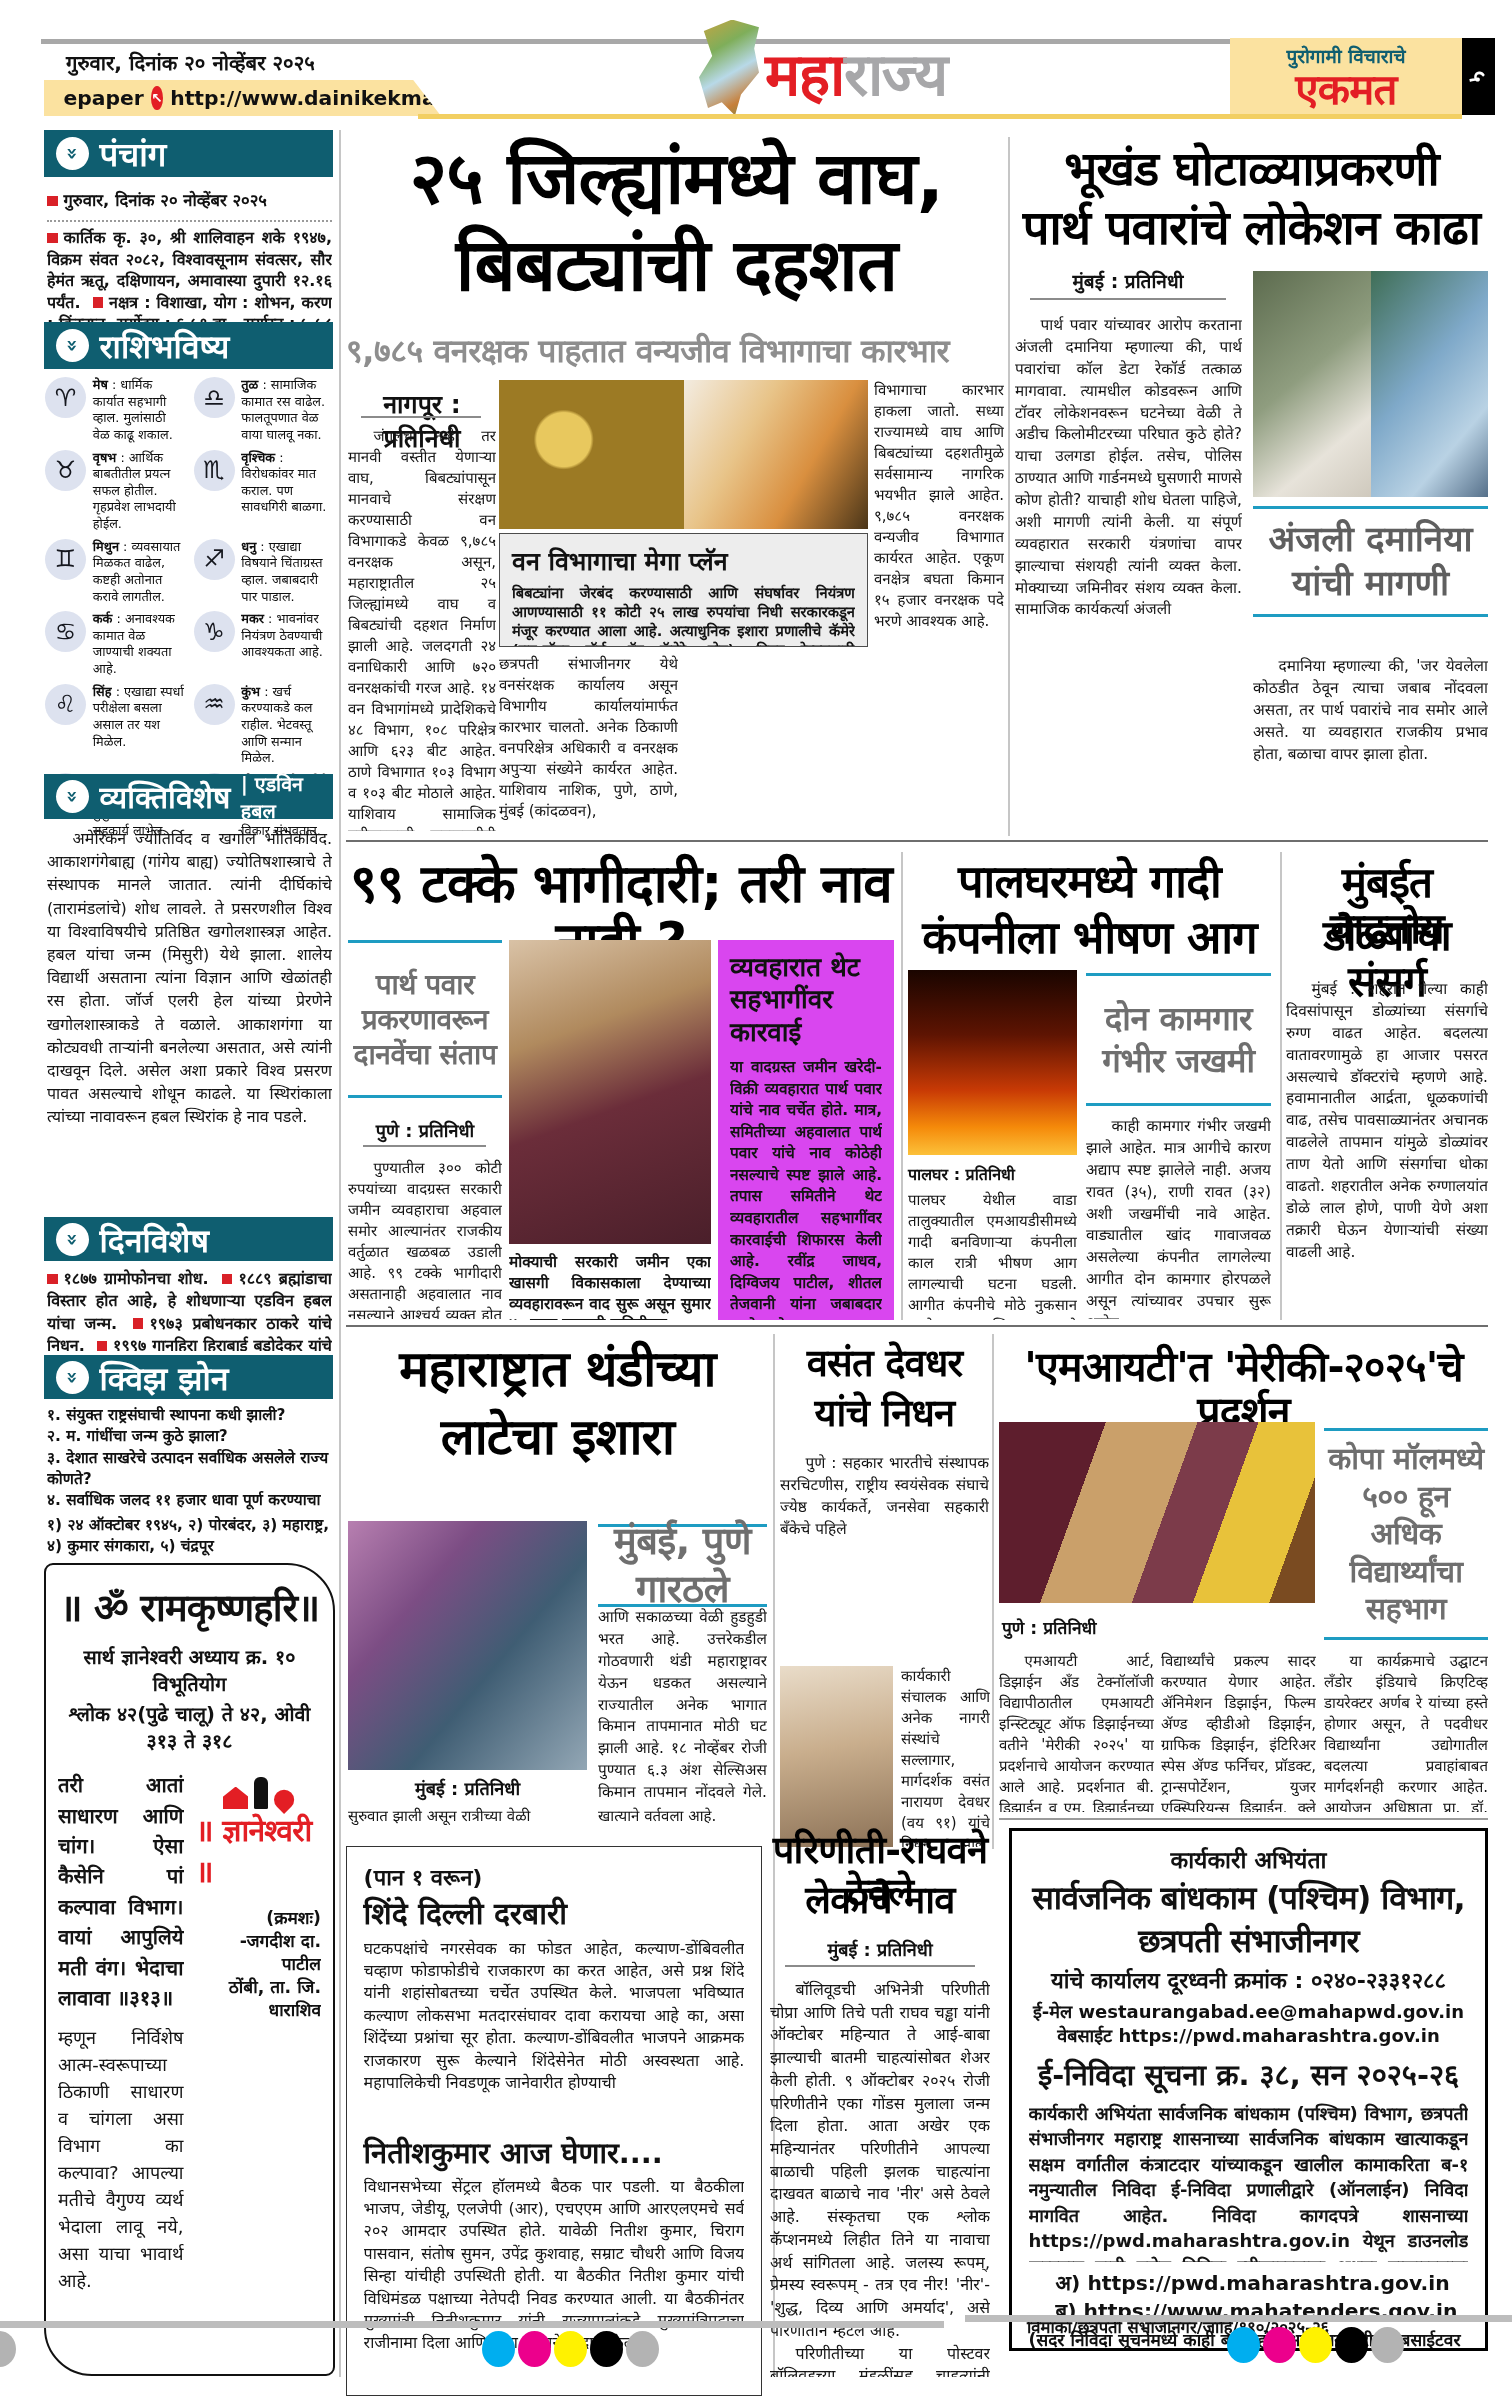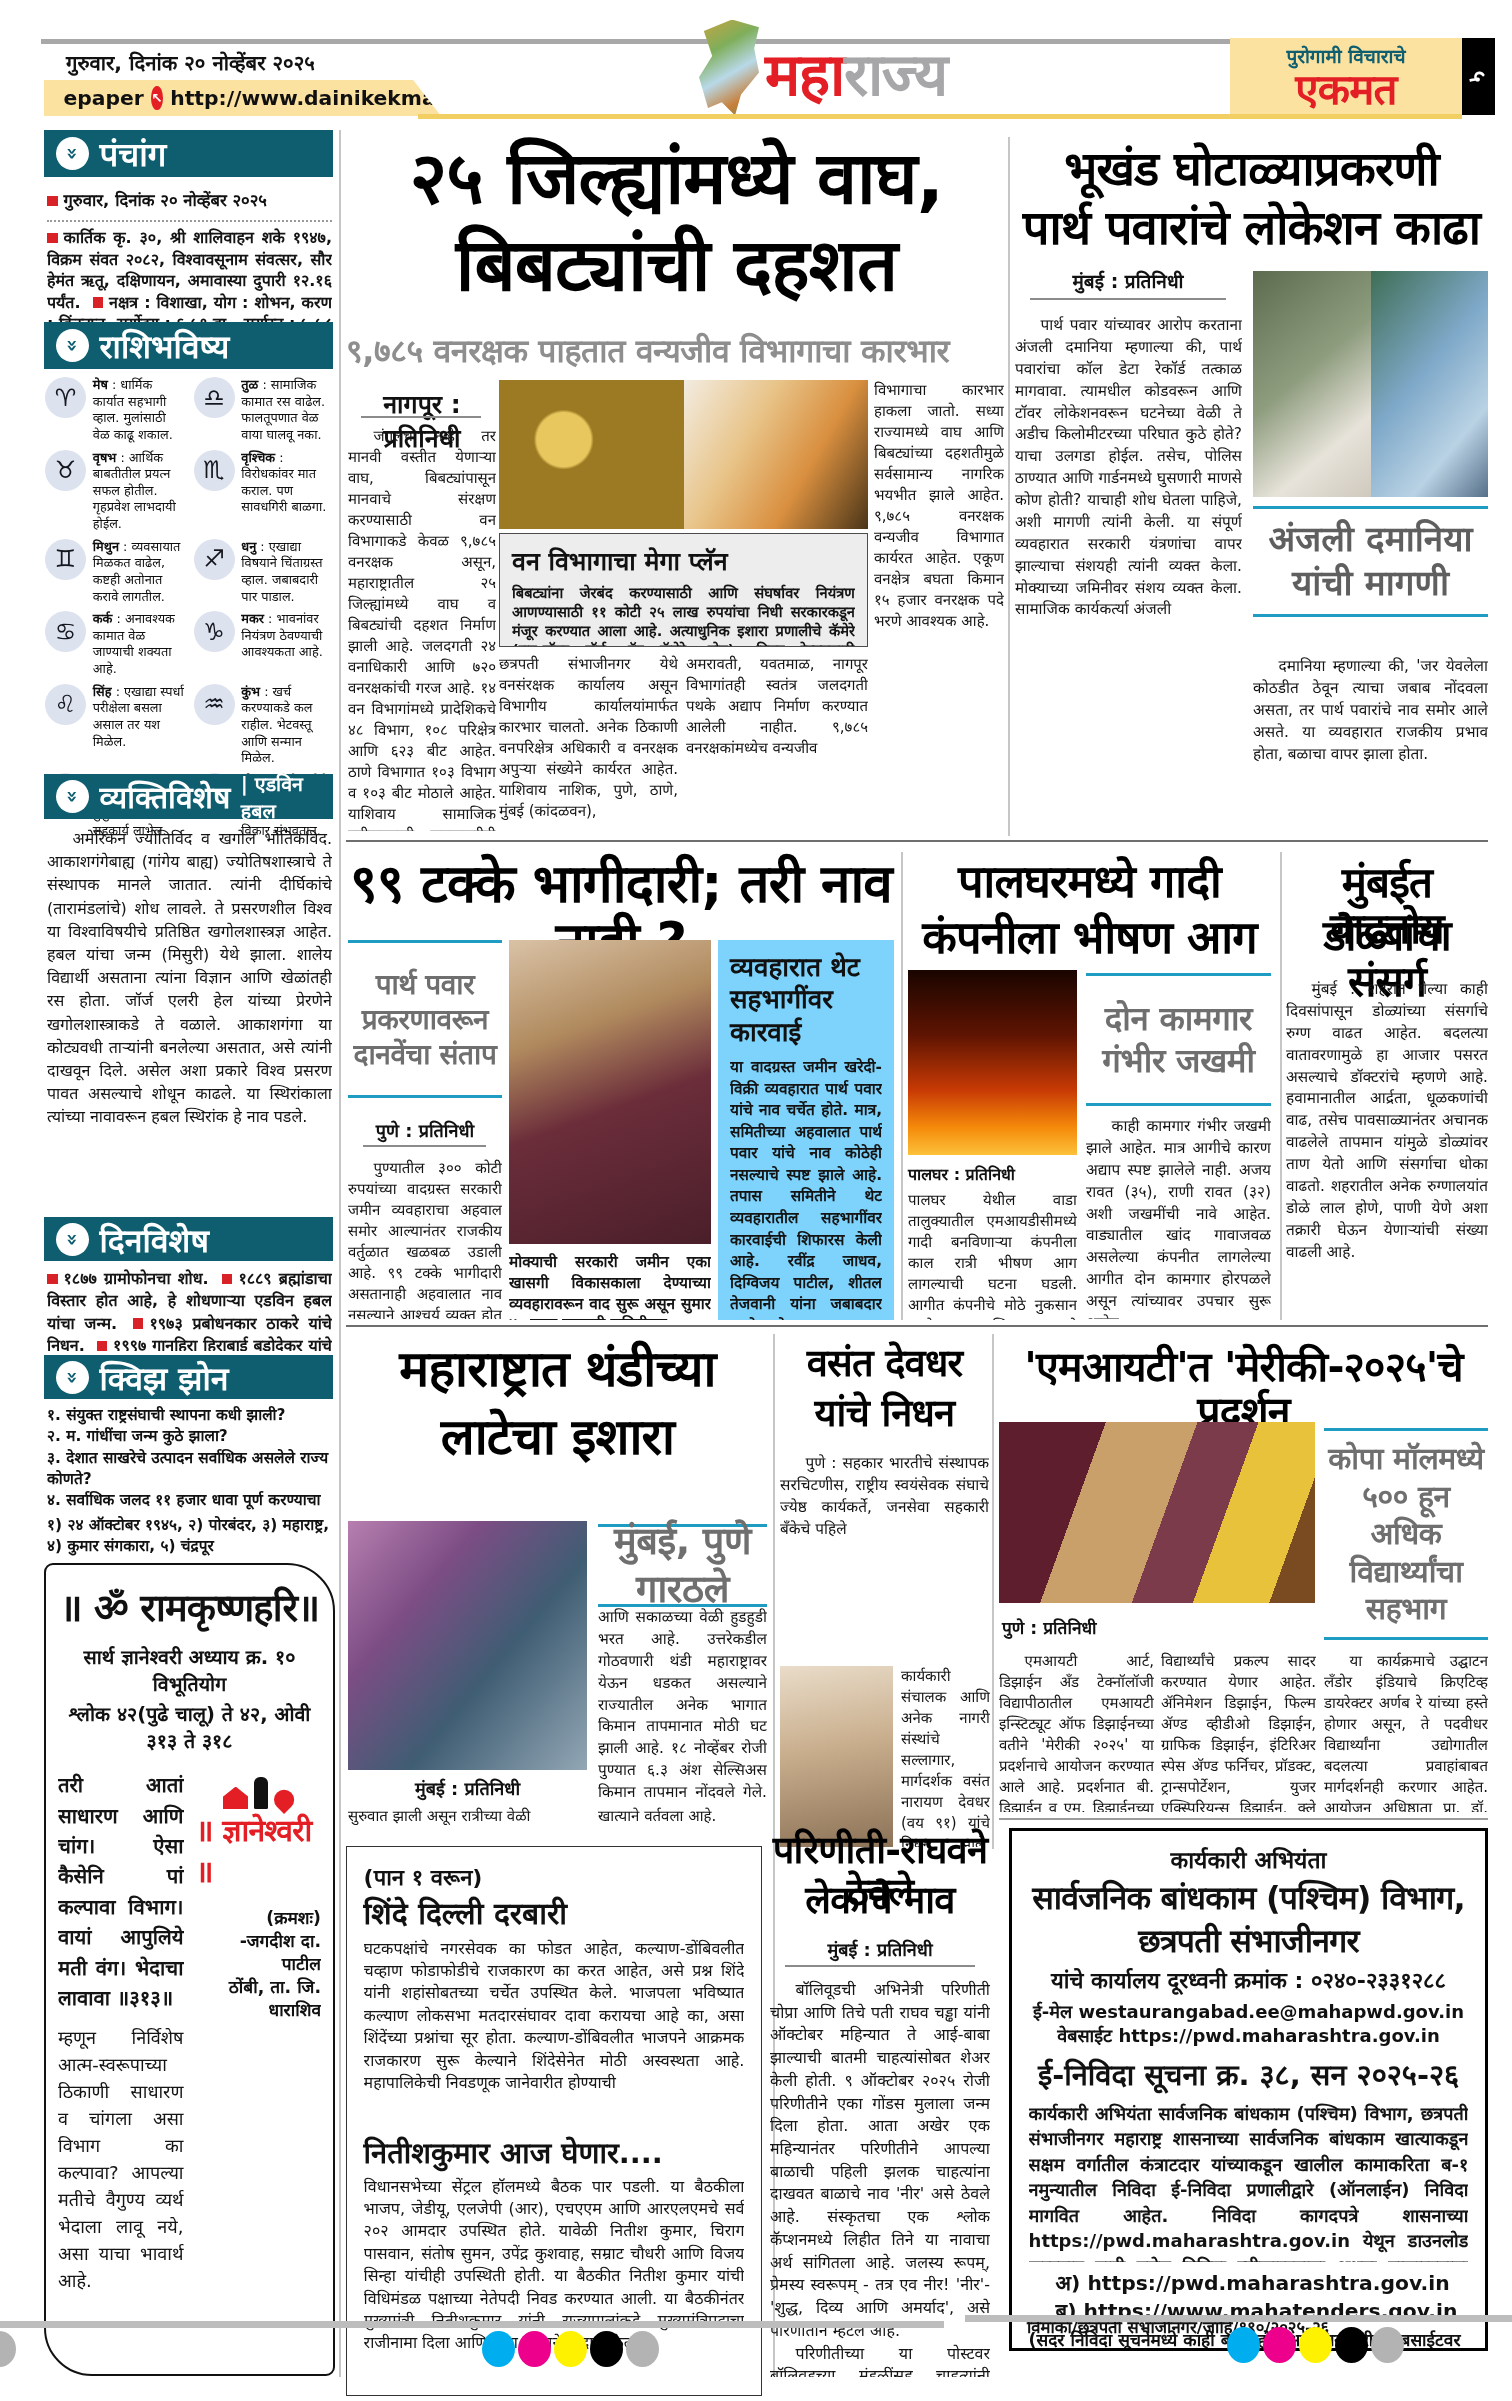--- a/index.html
+++ b/index.html
@@ -19,21 +19,21 @@
   .chev{flex:0 0 auto;width:33px;height:33px;background:#fff;border-radius:50%;color:#0f5e70;display:flex;align-items:center;justify-content:center;font-weight:900;font-size:19.6px}
   .chev span{display:block;transform:rotate(90deg)}
   .kickbox{border-top:3.8px solid #1e9cc2;border-bottom:3.8px solid #1e9cc2;color:#6f6f6f;font-weight:800;text-align:center;display:flex;flex-direction:column;justify-content:center;line-height:1.25;letter-spacing:-0.4px}
   .red-sq{display:inline-block;width:10.5px;height:10.5px;background:#d92128;margin-right:6px}
   .zgrid{display:grid;grid-template-columns:1fr 1fr;grid-template-rows:repeat(6,1fr);grid-auto-flow:column;column-gap:9px;row-gap:6px}
   .zitem{display:flex;gap:6.8px;align-items:flex-start}
   .zico{flex:0 0 41px;width:41px;height:41px;border-radius:50%;background:#dde2ef;color:#15171e;display:flex;align-items:center;justify-content:center;font-size:24px}
   .ztxt{font-size:12.8px;line-height:1.3;color:#0e0e0e}
   .zname{font-weight:800}
   .capbox{background:#ededed;border:1.5px solid #4c4c4c;padding:9px 12px;overflow:hidden}
-  .graybox{background:#7dd3fc;padding:10.5px 12px;overflow:hidden}
+  .graybox{background:#d946ef;padding:10.5px 12px;overflow:hidden}
   .photo{overflow:hidden}
   .dot{width:33px;height:36px;border-radius:50%}
   .tender{border:3px solid #000;padding:12px 16.6px;overflow:hidden}
   .dotted-div{border-top:2.3px dotted #9a9a9a}
   p.ind{text-indent:25.6px}
 </style>
 </head>
 <body>
 
 <div class="page">
@@ -200,21 +200,20 @@
 
   <div class="abs photo" style="left:499px;top:380px;width:369px;height:149px;display:flex">
     <div style="flex:1;background:radial-gradient(circle at 35% 40%,#e8c85e 0 18%,#9c7a24 20% 100%),linear-gradient(135deg,#e3c258,#6f5414)"></div>
     <div style="flex:1;background:linear-gradient(120deg,#f3ece1 0%,#e8c489 35%,#d98f3f 65%,#4a3518 100%)"></div>
   </div>
   <div class="abs capbox" style="left:499px;top:533px;width:369px;height:114px">
     <div style="font-size:25px;font-weight:800">वन विभागाचा मेगा प्लॅन</div>
     <p class="jt" style="font-size:14.7px;font-weight:600;line-height:1.3;margin-top:6px">बिबट्यांना जेरबंद करण्यासाठी आणि संघर्षावर नियंत्रण आणण्यासाठी ११ कोटी २५ लाख रुपयांचा निधी सरकारकडून मंजूर करण्यात आला आहे. अत्याधुनिक इशारा प्रणालीचे कॅमेरे (रात्र-पॉवर टॉर्च, ट्रॅप कॅमेरे, ड्रोन), बिबट रेस्क्यूसाठी टेक्नॉलॉजीवर आधारित संसाधने यांवर हा निधी खर्च केला जाणार आहे.</p>
   </div>
   <p class="abs jt" style="left:499px;top:654px;width:179px;height:176px;font-size:15px;line-height:1.4">छत्रपती संभाजीनगर येथे वनसंरक्षक कार्यालय असून विभागीय कार्यालयांमार्फत कारभार चालतो. अनेक ठिकाणी वनपरिक्षेत्र अधिकारी व वनरक्षक अपुऱ्या संख्येने कार्यरत आहेत. याशिवाय नाशिक, पुणे, ठाणे, मुंबई (कांदळवन),</p>
-  <p class="abs jt" style="left:686px;top:654px;width:182px;height:176px;font-size:15px;line-height:1.4">अमरावती, यवतमाळ, नागपूर विभागांतही स्वतंत्र जलदगती पथके अद्याप निर्माण करण्यात आलेली नाहीत. ९,७८५ वनरक्षकांमध्येच वन्यजीव</p>
   <p class="abs jt" style="left:874px;top:380px;width:130px;height:450px;font-size:15px;line-height:1.4">विभागाचा कारभार हाकला जातो. सध्या राज्यामध्ये वाघ आणि बिबट्यांच्या दहशतीमुळे सर्वसामान्य नागरिक भयभीत झाले आहेत. ९,७८५ वनरक्षक वन्यजीव विभागात कार्यरत आहेत. एकूण वनक्षेत्र बघता किमान १५ हजार वनरक्षक पदे भरणे आवश्यक आहे.</p>
 
   <div class="abs vrule" style="left:1008px;top:137px;height:699px"></div>
 
   <div class="abs hl" style="left:1015px;top:143px;width:473px;font-size:47px">भूखंड घोटाळ्याप्रकरणी</div>
   <div class="abs hl" style="left:1015px;top:202px;width:473px;font-size:47px">पार्थ पवारांचे लोकेशन काढा</div>
   <div class="abs byline" style="left:1015px;top:268px;width:226px;font-size:19px">मुंबई : प्रतिनिधी</div>
   <div class="abs bl-rule" style="left:1030px;top:298px;width:196px"></div>
   <p class="abs jt ind" style="left:1015px;top:315px;width:227px;height:518px;font-size:15.4px;line-height:1.42">पार्थ पवार यांच्यावर आरोप करताना अंजली दमानिया म्हणाल्या की, पार्थ पवारांचा कॉल डेटा रेकॉर्ड तत्काळ मागवावा. त्यामधील कोडवरून आणि टॉवर लोकेशनवरून घटनेच्या वेळी ते अडीच किलोमीटरच्या परिघात कुठे होते? याचा उलगडा होईल. तसेच, पोलिस ठाण्यात आणि गार्डनमध्ये घुसणारी माणसे कोण होती? याचाही शोध घेतला पाहिजे, अशी मागणी त्यांनी केली. या संपूर्ण व्यवहारात सरकारी यंत्रणांचा वापर झाल्याचा संशयही त्यांनी व्यक्त केला. मोक्याच्या जमिनीवर संशय व्यक्त केला. सामाजिक कार्यकर्त्या अंजली</p>
   <div class="abs photo" style="left:1253px;top:271px;width:235px;height:226px;display:flex">

